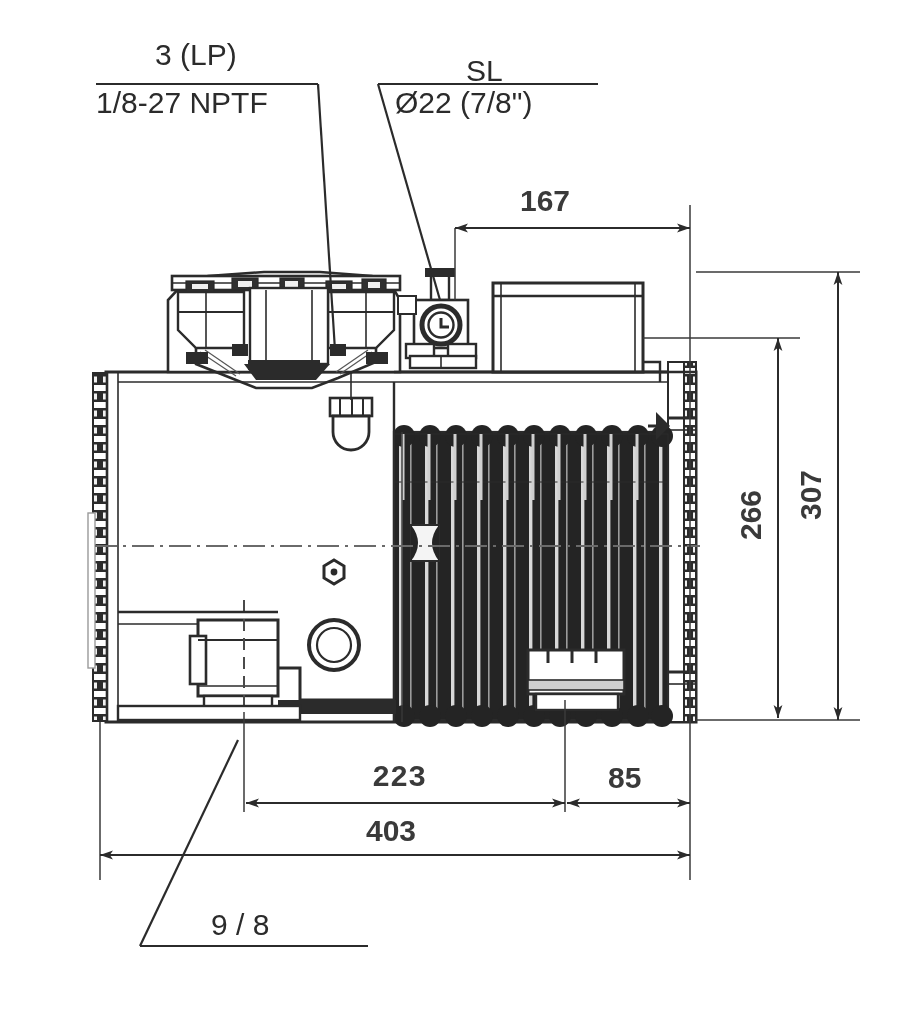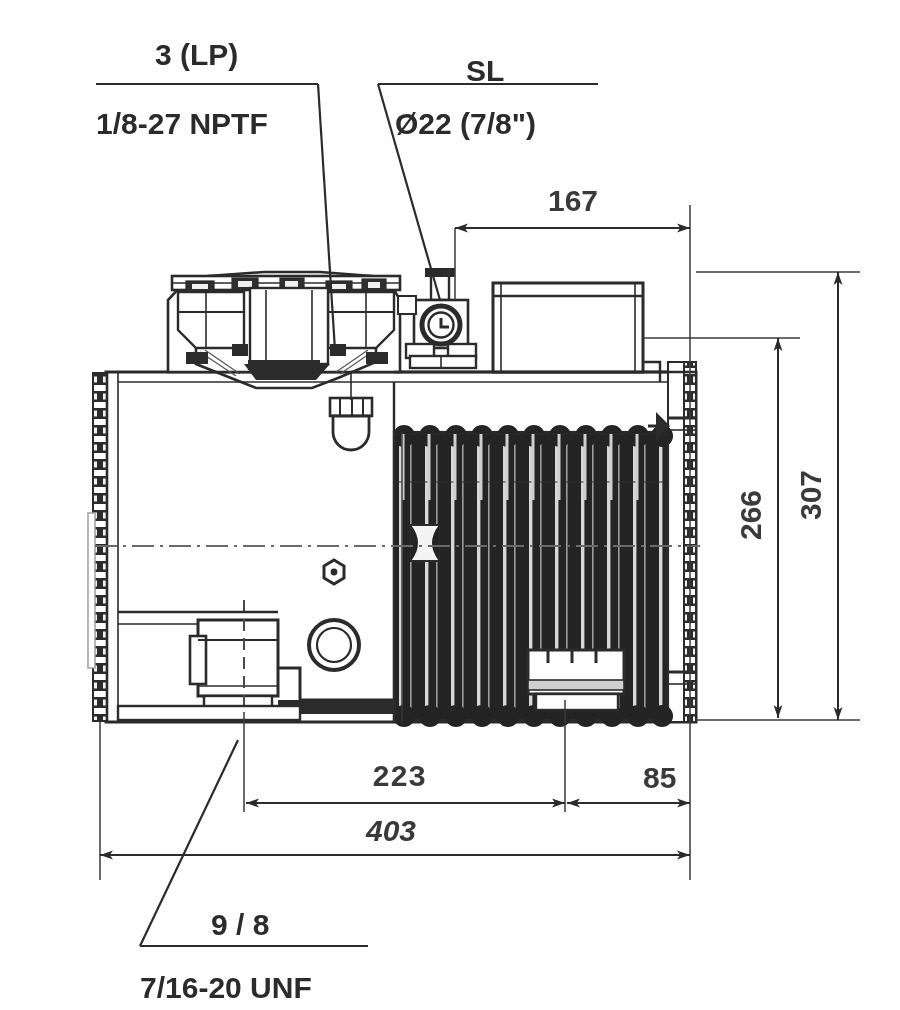--- a/index.html
+++ b/index.html
@@ -18,40 +18,40 @@
   svg#drawing{
     position:absolute;
     left:0; top:0;
     width:900px;
     height:1010px;
     display:block;
   }
   .lbl{
     position:absolute;
     color:#2b2b2b;
-    font-weight:bold;
+    font-weight:normal;
     white-space:nowrap;
     line-height:1;
     font-family:"Liberation Sans", sans-serif;
   }
   .dim-txt{
     position:absolute;
     color:#3a3a3a;
     font-weight:bold;
     font-size:30px;
     white-space:nowrap;
     line-height:1;
     font-family:"Liberation Sans", sans-serif;
   }
   .dim-vert{
     transform-origin:center center;
     transform:rotate(-90deg);
   }
   .callout-title{ font-size:30px; }
-  .callout-sub{ font-size:30px;margin-top:21px; }
+  .callout-sub{ font-size:30px; }
 </style>
 </head>
 <body>
 
 <div id="sheet">
 
   <svg id="drawing" viewBox="0 0 900 1010">
     <defs>
 
       <marker id="arrR" markerWidth="14" markerHeight="10" refX="13" refY="5" orient="auto" markerUnits="userSpaceOnUse">
@@ -314,27 +314,26 @@
     </g>
   </svg>
 
   <div class="lbl callout-title" style="left:155px; top:40px;">3 (LP)</div>
   <div class="lbl callout-sub" style="left:96px; top:88px;">1/8-27 NPTF</div>
 
   <div class="lbl callout-title" style="left:466px; top:56px;">SL</div>
   <div class="lbl callout-sub" style="left:395px; top:88px;">Ø22 (7/8")</div>
 
   <div class="lbl callout-title" style="left:211px; top:910px;">9 / 8</div>
-  <div class="lbl callout-sub" style="left:140px; top:952px;">7/16-20 UNF</div>
-
-  <div class="dim-txt" style="left:548px; top:186px;">167</div>
+
+  <div class="dim-txt" style="left:520px; top:186px;">167</div>
 
   <div class="dim-txt dim-vert" style="left:786px; top:480px;">307</div>
 
   <div class="dim-txt dim-vert" style="left:726px; top:500px;">266</div>
 
   <div class="dim-txt" style="left:372px; top:763px;font-family:Liberation Mono, monospace;">223</div>
 
-  <div class="dim-txt" style="left:608px; top:763px;margin-left:35px;">85</div>
-
-  <div class="dim-txt" style="left:366px; top:816px;font-style:italic;">403</div>
+  <div class="dim-txt" style="left:608px; top:763px;">85</div>
+
+  <div class="dim-txt" style="left:366px; top:816px;">403</div>
 
 </div>
 
 </body></html>

